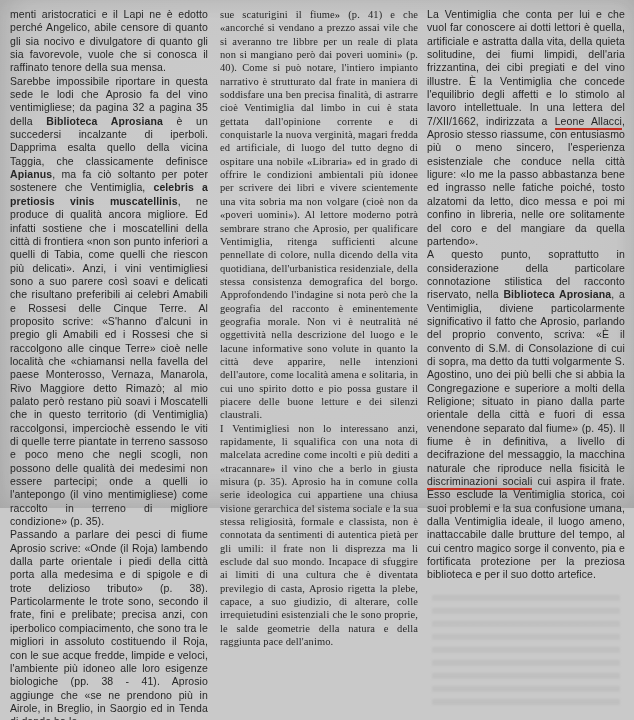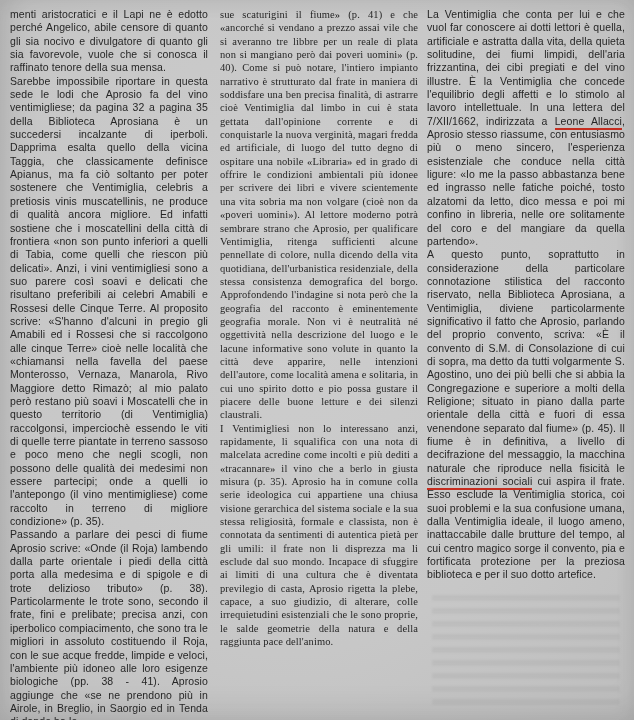--- a/index.html
+++ b/index.html
@@ -6,21 +6,21 @@
     margin: 0;
     padding: 0;
     width: 634px;
     height: 720px;
     overflow: hidden;
     background: #c9c9c9;
   }
   .page {
     position: relative;
     width: 634px;
-    height: 720px;
+    height: 508px;
     background:
       radial-gradient(ellipse at 45% 40%, #cdcdcd 0%, #c7c7c7 60%, #bdbdbd 100%);
     box-shadow: inset 10px -8px 30px rgba(0,0,0,0.10), inset -4px 4px 18px rgba(0,0,0,0.05);
     font-family: "Liberation Sans", "DejaVu Sans", sans-serif;
     color: #262626;
   }
   .col {
     position: absolute;
     top: 8px;
     width: 198px;
@@ -30,21 +30,21 @@
     text-justify: inter-word;
     letter-spacing: 0.1px;
   }
   .col-1 { left: 10px; }
   .col-2 { left: 220px; font-family: Liberation Serif, serif; }
   .col-3 { left: 427px; }
   .para {
     margin: 0;
     padding: 0;
   }
-  .bold { font-weight: normal; }
+  .bold { font-weight: bold; }
   .redline {
     background-image: linear-gradient(var(--redline, #c42d20), var(--redline, #c42d20));
     background-size: 100% 2.2px;
     background-position: 0 100%;
     background-repeat: repeat-x;
     padding-bottom: 3px;
   }
   
   .bleedthrough {
     position: absolute;

